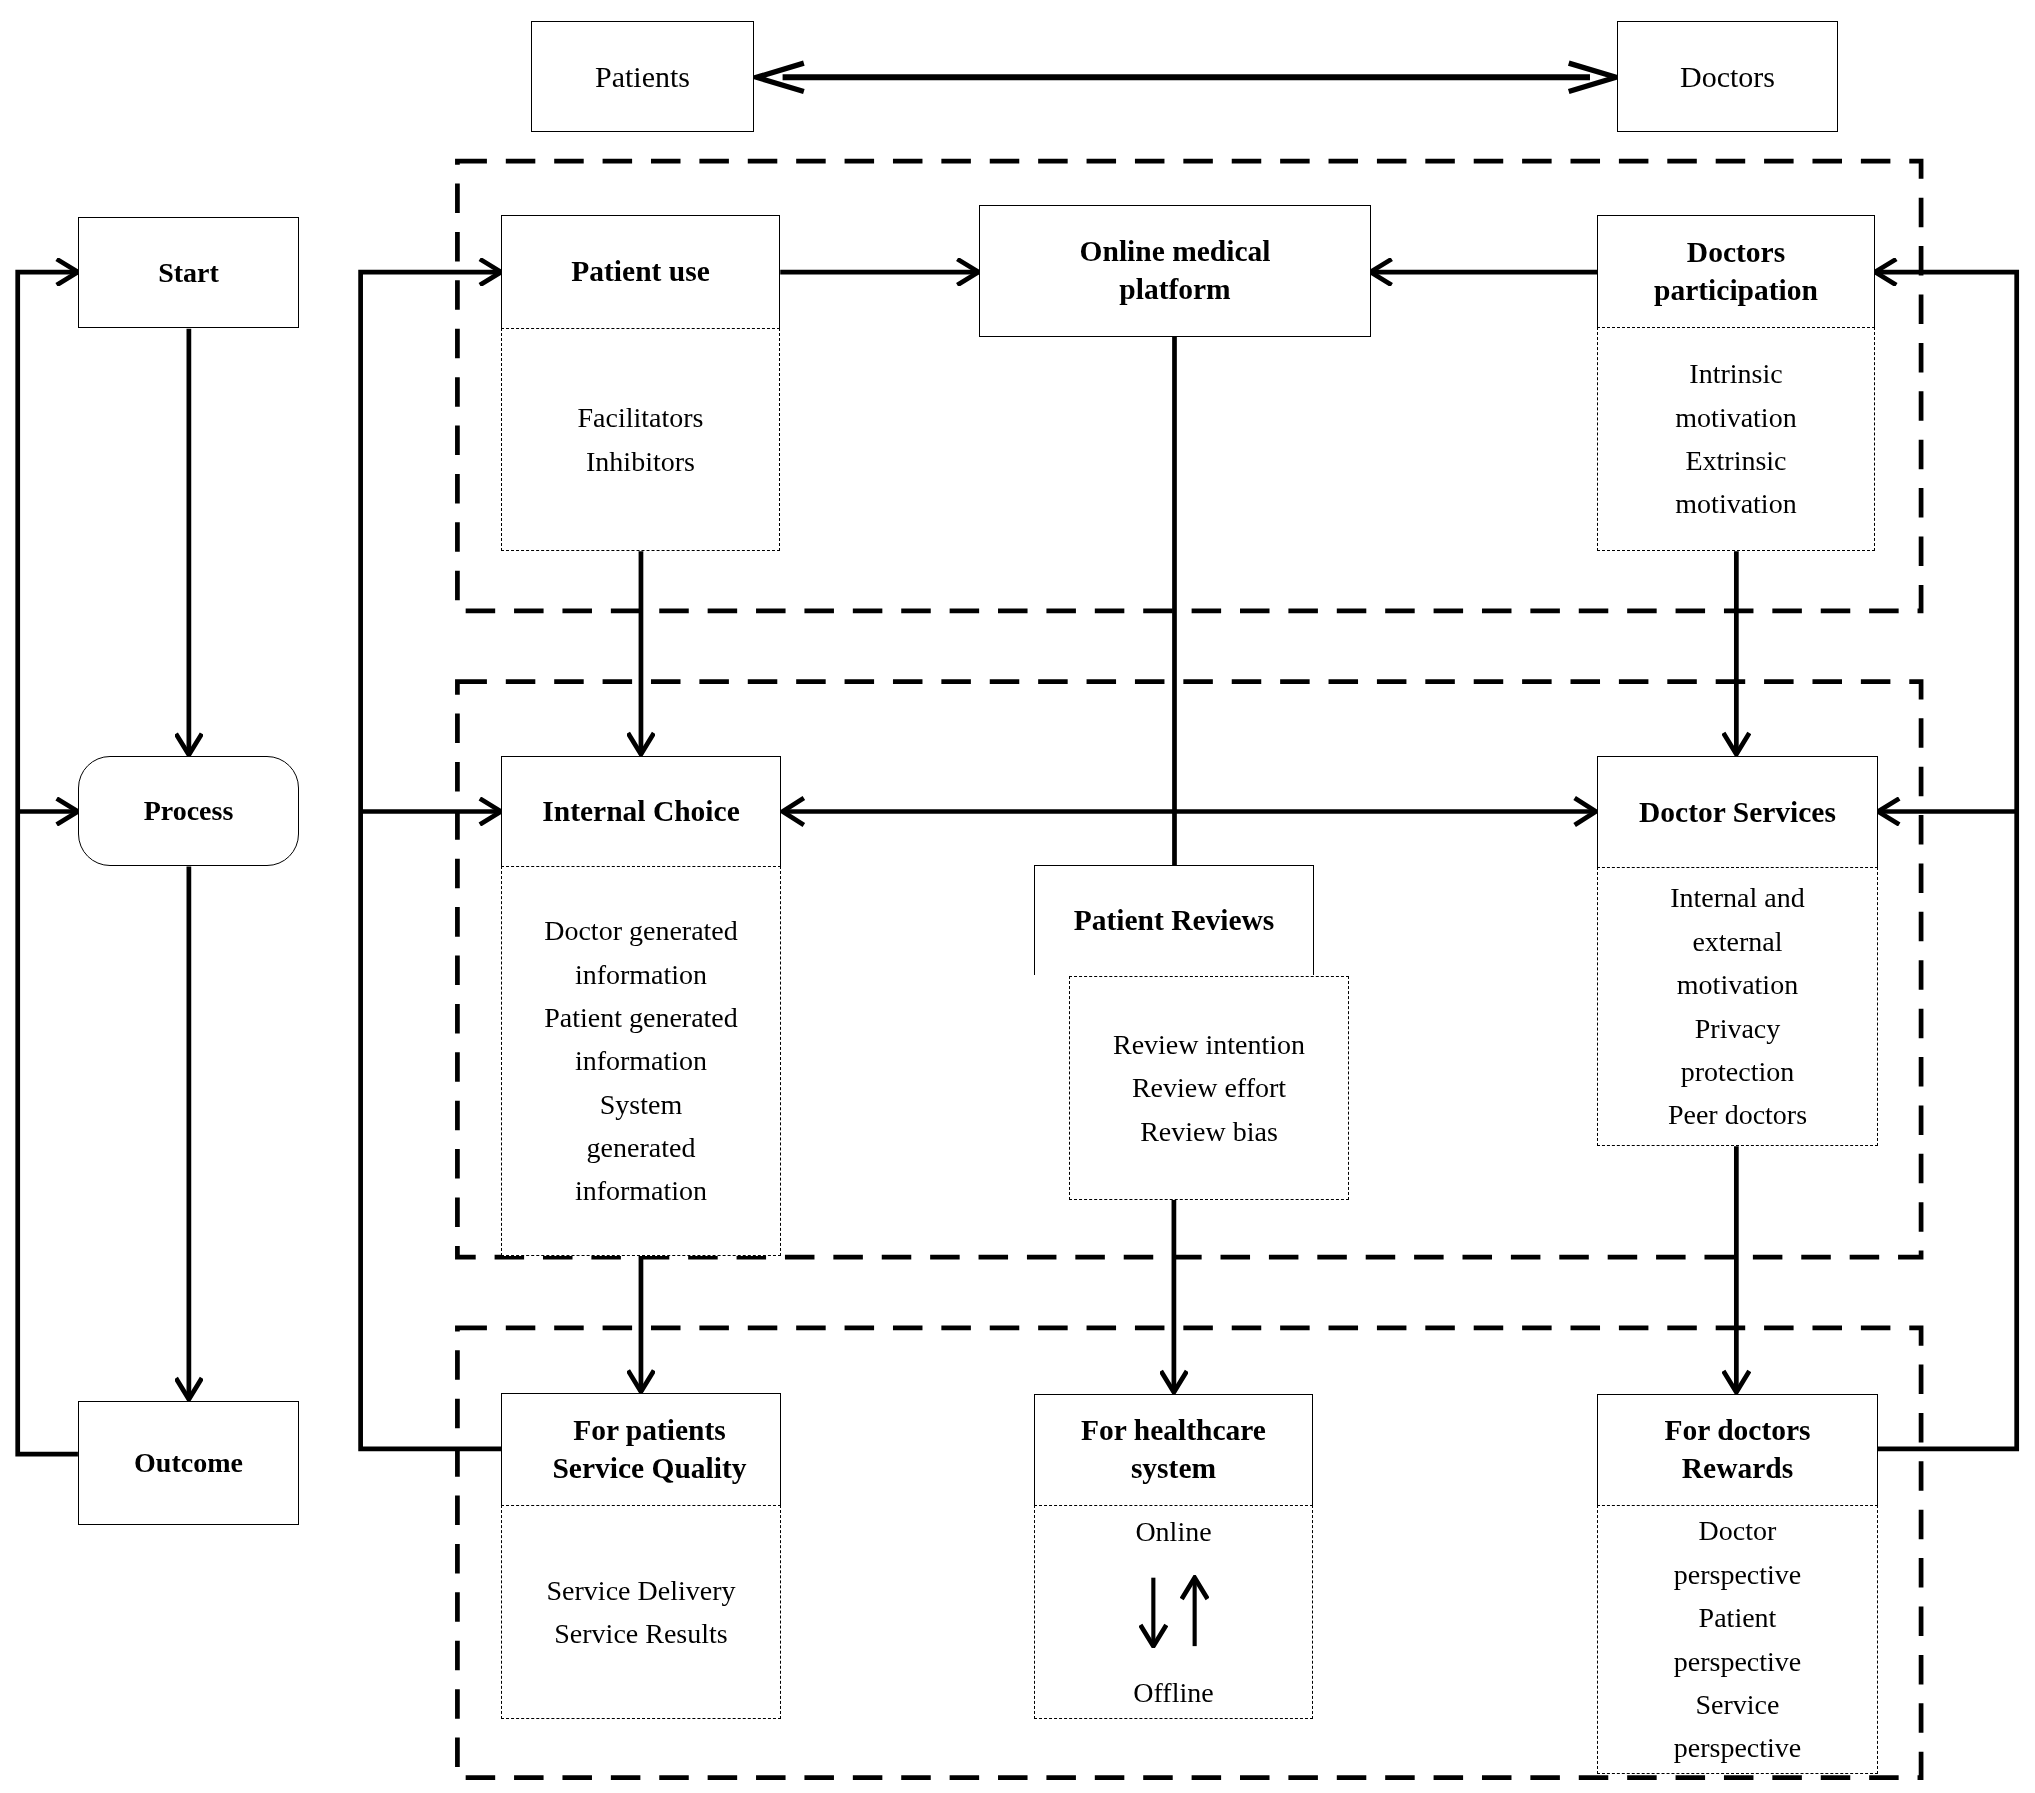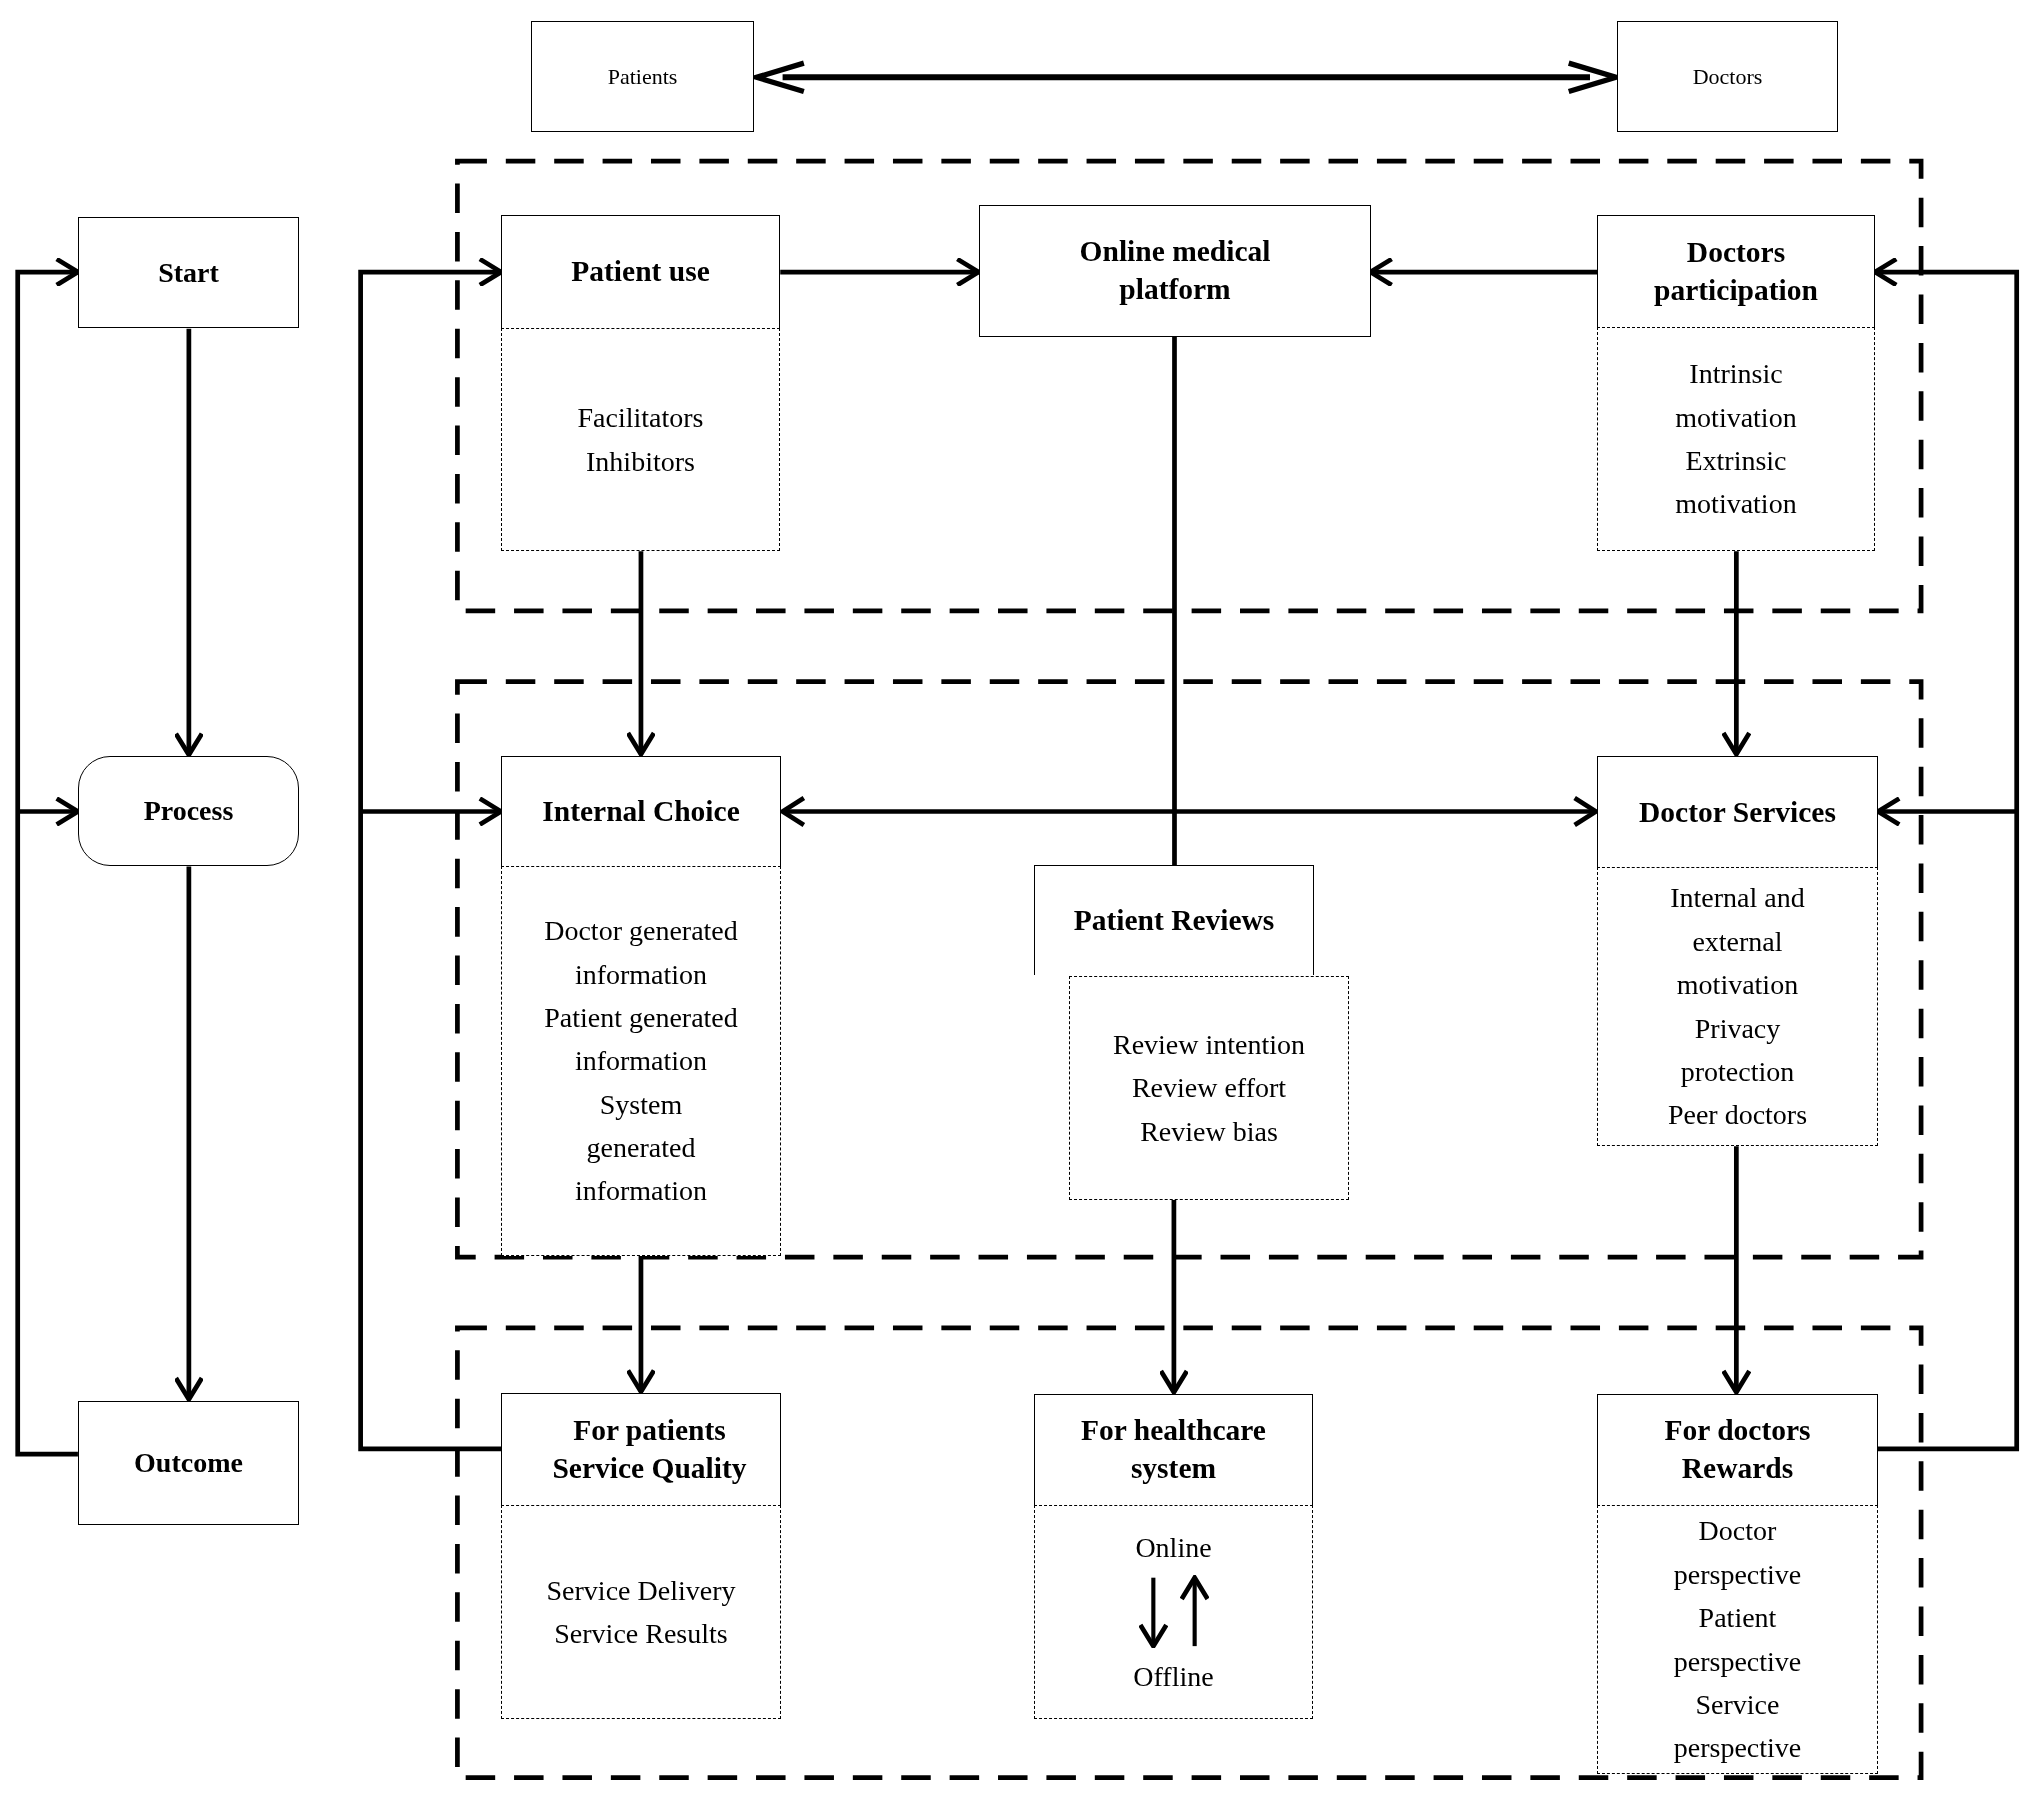--- a/index.html
+++ b/index.html
@@ -9,25 +9,25 @@
   }
   #svg-layer{position:absolute;left:0;top:0;z-index:1;}
   .box,.sub{
     position:absolute;background:#ffffff;box-sizing:border-box;
     display:flex;align-items:center;justify-content:center;text-align:center;z-index:2;
   }
   .box{border:1.8px solid #000;}
   .combo-title{border-bottom:none;}
   .sub{border:1.8px dashed #000;}
   .ml{white-space:pre-line;}
-  .actor{font-size:22px;}
+  .actor{font-size:30px;}
   .stage{font-size:28px;font-weight:bold;}
   .title{font-size:29.5px;font-weight:bold;line-height:1.28;}
   .details{font-size:28px;line-height:1.55;}
-  #fh-sub{flex-direction:column;gap:4px;align-items:center;}
+  #fh-sub{flex-direction:column;gap:20px;align-items:center;}
 </style>
 </head>
 <body>
 
 <div id="canvas">
 
   <svg id="svg-layer" width="2035" height="1793" viewBox="0 0 3448 3038">
     <defs>
       <marker id="arrow-head" viewBox="0 0 48 48" refX="44" refY="24" markerWidth="48" markerHeight="48" markerUnits="userSpaceOnUse" orient="auto">
         <path d="M8,2 L44,24 L8,46" fill="none" stroke="#000" stroke-width="8"></path>

